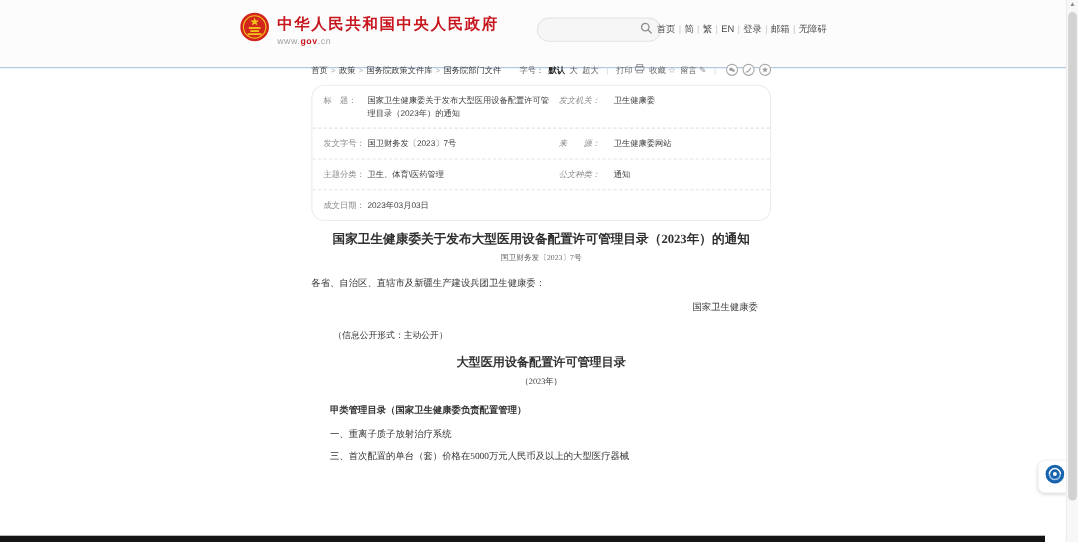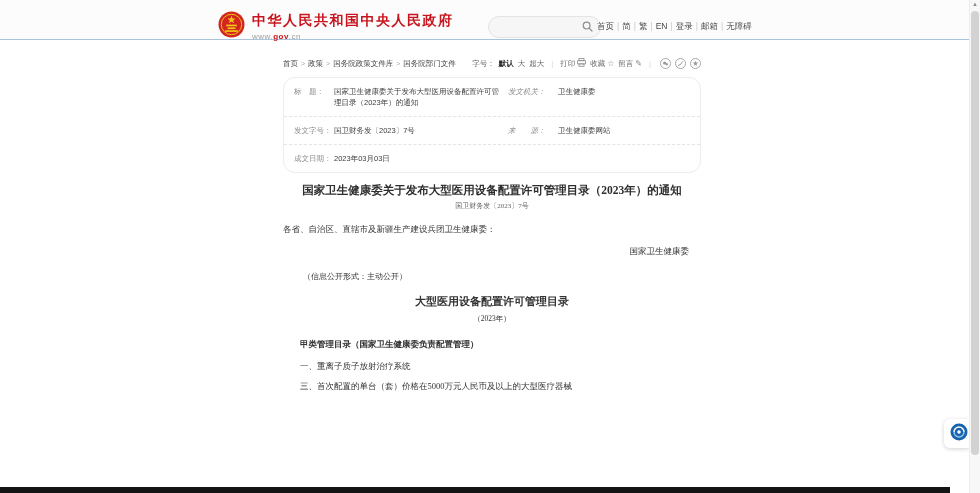--- a/index.html
+++ b/index.html
@@ -3,21 +3,21 @@
 <meta charset="utf-8">
 <style>
   * { margin:0; padding:0; box-sizing:border-box; }
   html,body { background:#fff; }
   .site {
     position:relative; width:980px; height:493px; background:#ffffff;
     font-family:"Liberation Sans", sans-serif; overflow:hidden; color:#333;
   }
   
   .header {
-    position:absolute; top:0; left:0; right:0; height:40px;
+    position:absolute; top:0; left:0; right:0; height:62px;
     background:#fcfcfc; border-bottom:1px solid #a9c3de;
   }
   .brand { position:absolute; left:218px; top:11px; display:flex; align-items:center; gap:7px; }
   .brand-text .brand-title { font-size:14px; font-weight:bold; color:#c7161e; letter-spacing:1.5px; }
   .brand-text .brand-url { font-size:8px; color:#a0a0a0; margin-top:2px; letter-spacing:.5px; }
   .brand-text .brand-url .gov { color:#c7161e; font-weight:bold; }
   .search {
     position:absolute; left:488px; top:16px; width:113px; height:22px;
     background:#f6f6f6; border:1px solid #e4e4e4; border-radius:11px;
     display:flex; align-items:center; padding:0 7px 0 10px;
@@ -172,20 +172,26 @@
         <span class="m-label c3">发文机关：</span>
         <span class="c4">卫生健康委</span>
       </div>
       <div class="meta-row">
         <span class="m-label c1">发文字号：</span>
         <span class="c2">国卫财务发〔2023〕7号</span>
         <span class="m-label c3">来　　源：</span>
         <span class="c4">卫生健康委网站</span>
       </div>
       <div class="meta-row">
+        <span class="m-label c1">主题分类：</span>
+        <span class="c2">卫生、体育\医药管理</span>
+        <span class="m-label c3">公文种类：</span>
+        <span class="c4">通知</span>
+      </div>
+      <div class="meta-row">
         <span class="m-label c1">成文日期：</span>
         <span class="c2">2023年03月03日</span>
       </div>
     </div>
 
     <article class="article">
       <h1 class="doc-title">国家卫生健康委关于发布大型医用设备配置许可管理目录（2023年）的通知</h1>
       <div class="doc-number">国卫财务发〔2023〕7号</div>
 
       <p class="para salutation">各省、自治区、直辖市及新疆生产建设兵团卫生健康委：</p>

